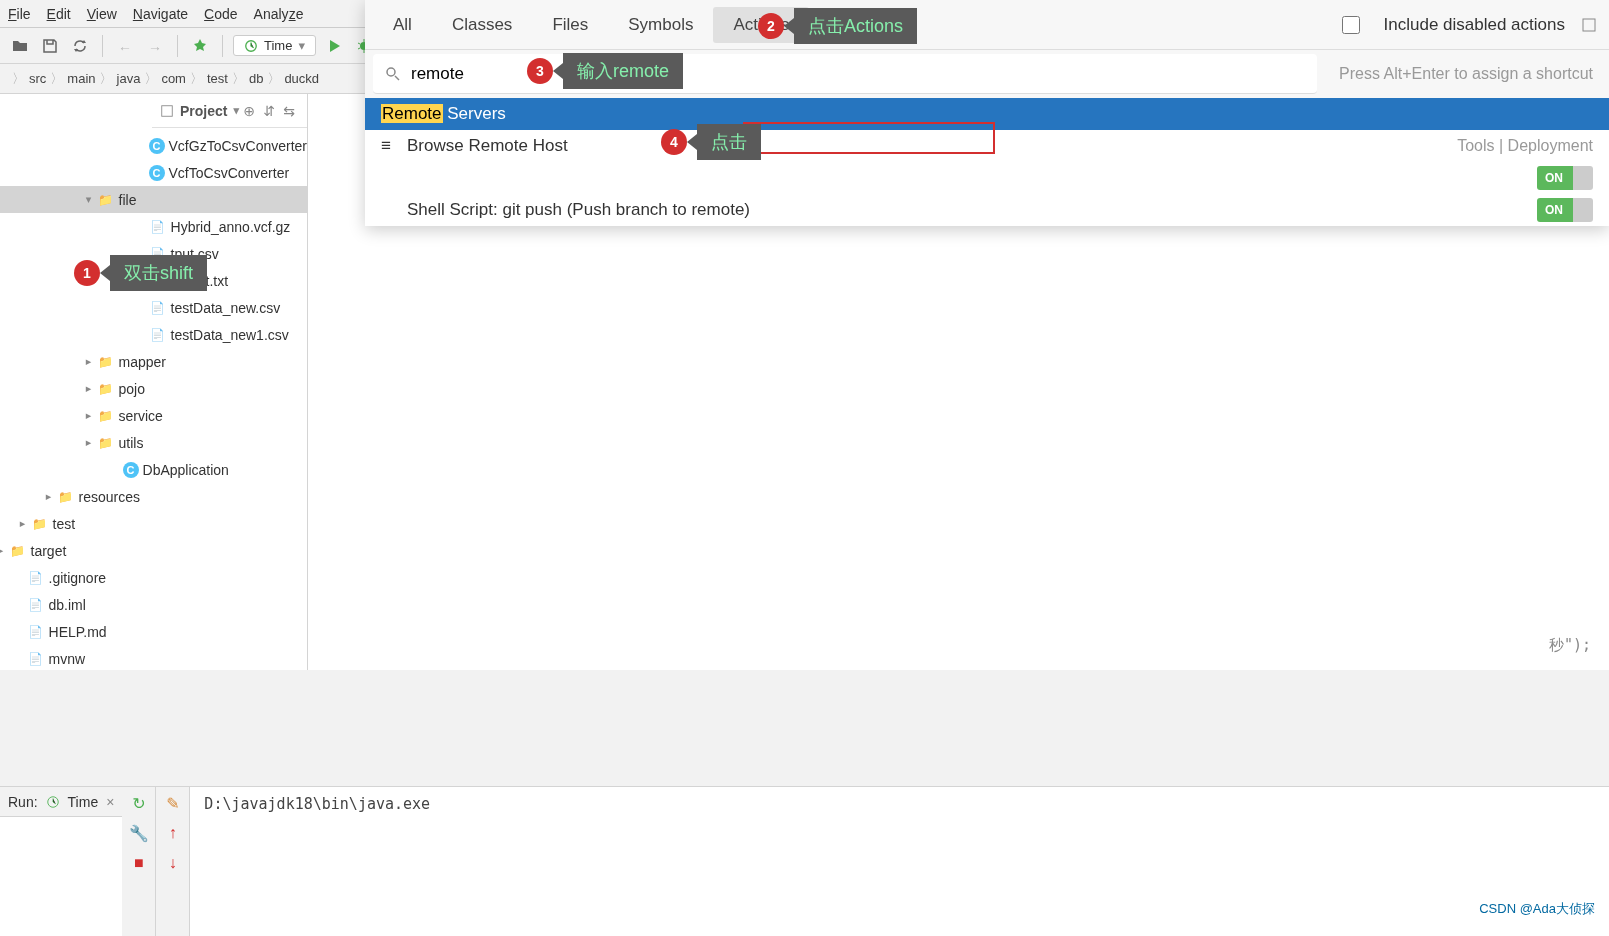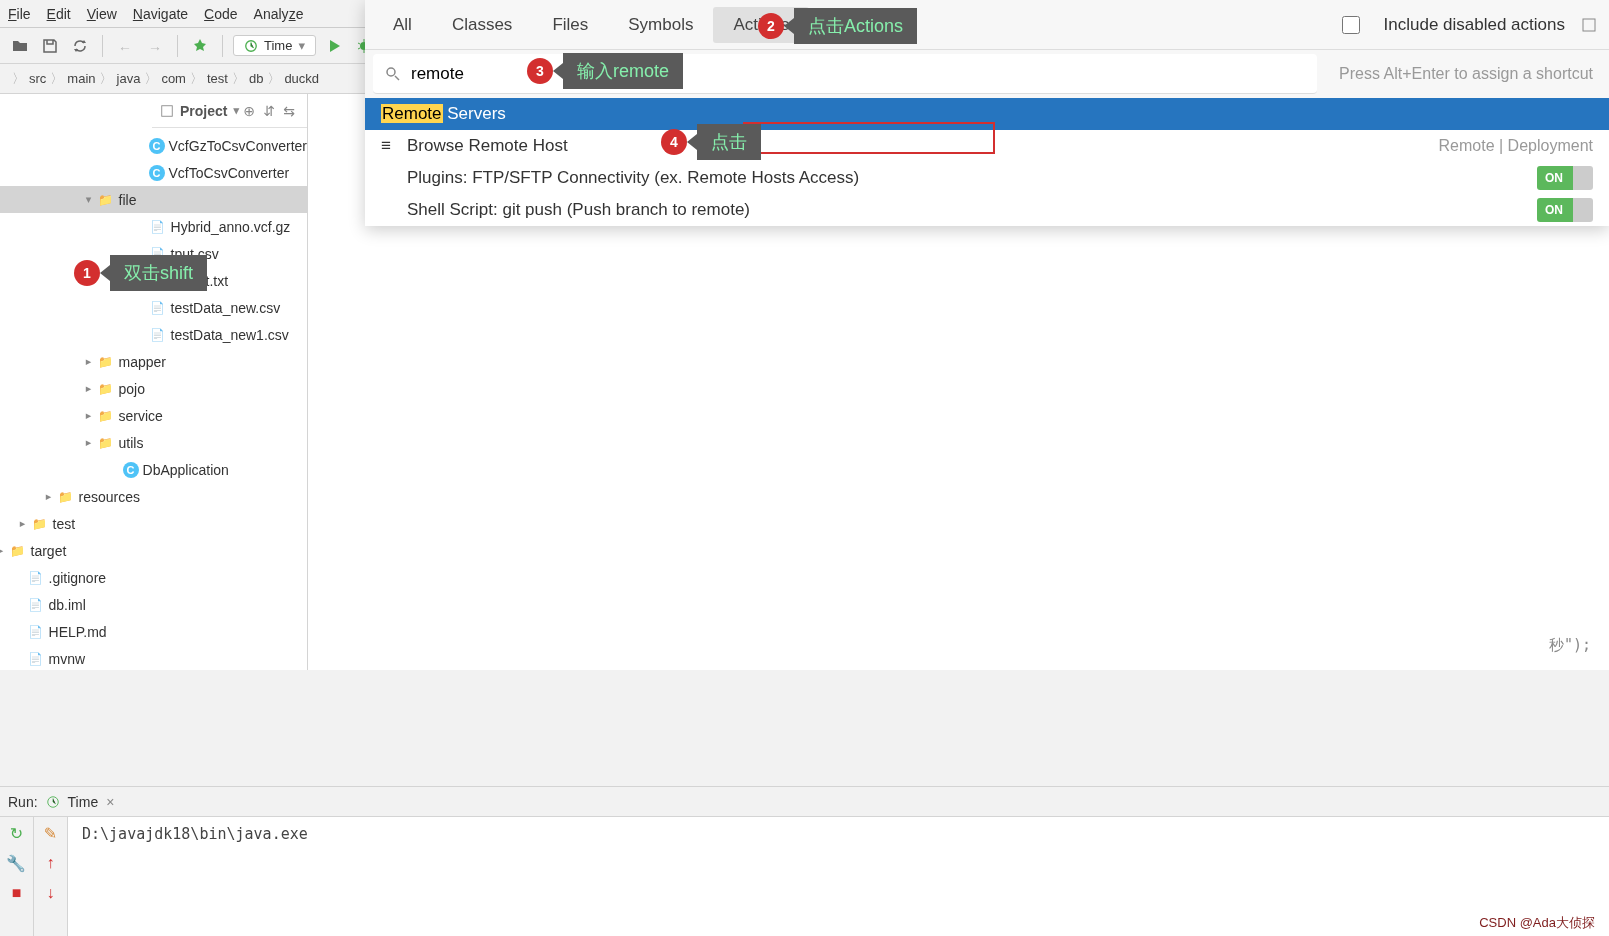--- a/index.html
+++ b/index.html
@@ -75,32 +75,32 @@
     
     .redbox { position: absolute; border: 2px solid #d32f2f; pointer-events: none; }
     
     
     .annotation { position: absolute; display: flex; align-items: center; z-index: 200; }
     .anno-num { width: 26px; height: 26px; background: #d32f2f; color: #fff; border-radius: 50%; display: flex; align-items: center; justify-content: center; font-size: 14px; font-weight: bold; }
     .anno-label { background: #5a5a5a; color: #86efac; padding: 6px 14px; font-size: 18px; margin-left: 0; position: relative; }
     .anno-arrow-left { width: 0; height: 0; border-top: 8px solid transparent; border-bottom: 8px solid transparent; border-right: 10px solid #5a5a5a; }
     
     
-    .run-panel { position: absolute; bottom: 0; left: 0; right: 0; height: 150px; background: #fff; border-top: 1px solid #d4d4d4; display: flex; flex-direction: column; }
+    .run-panel { position: absolute; bottom: 0; left: 0; right: 0; height: 150px; background: #fff; border-top: 1px solid #d4d4d4; display: flex; }
     .run-header { display: flex; align-items: center; height: 30px; background: #f2f2f2; border-bottom: 1px solid #d4d4d4; padding: 0 8px; gap: 8px; font-size: 14px; }
     .run-body { display: flex; flex: 1; }
     .run-gutter { width: 34px; background: #f2f2f2; border-right: 1px solid #d4d4d4; display: flex; flex-direction: column; align-items: center; padding: 6px 0; gap: 10px; }
     .run-gutter2 { width: 34px; background: #f2f2f2; border-right: 1px solid #d4d4d4; display: flex; flex-direction: column; align-items: center; padding: 6px 0; gap: 10px; }
     .gbtn { width: 20px; height: 20px; color: #666; cursor: pointer; display: flex; align-items: center; justify-content: center; font-size: 16px; }
     .console { flex: 1; padding: 8px 14px; font-family: "Consolas", monospace; font-size: 15px; color: #444; }
     
     
     .code-frag { position: absolute; right: 18px; font-family: Consolas, monospace; font-size: 15px; color: #888; }
     
-    .watermark { position: absolute; bottom: 4px; right: 14px; color: #7f1d1d; font-size: 13px; }
+    .watermark { position: absolute; bottom: 18px; right: 14px; color: #0369a1; font-size: 13px; }
   </style>
 </head>
 <body>
 
 <div class="menubar">
   <span><u>F</u>ile</span>
   <span><u>E</u>dit</span>
   <span><u>V</u>iew</span>
   <span><u>N</u>avigate</span>
   <span><u>C</u>ode</span>
@@ -345,24 +345,23 @@
   </div>
   <div class="search-results" id="results">
     <div class="redbox" style="top:122px; left:378px; width:252px; height:32px"></div>
   <div class="result-row selected">
         <span><span class="highlight">Remote</span> Servers</span>
         <span class="spacer"></span>
       </div>
       <div class="result-row">
         <span><span class="result-icon">≡</span>Browse Remote Host</span>
         <span class="spacer"></span>
-        <span class="result-path">Remote | Deployment</span>
+        <span class="result-path">Tools | Deployment</span>
       </div>
       <div class="result-row">
-        <span><span class="result-icon"></span>Plugins: FTP/SFTP Connectivity (ex. Remote Hosts Access)</span>
         <span class="spacer"></span>
         <div class="toggle on"></div>
       </div>
       <div class="result-row">
         <span><span class="result-icon"></span>Shell Script: git push (Push branch to remote)</span>
         <span class="spacer"></span>
         <div class="toggle on"></div>
       </div>
     </div>
 </div>

